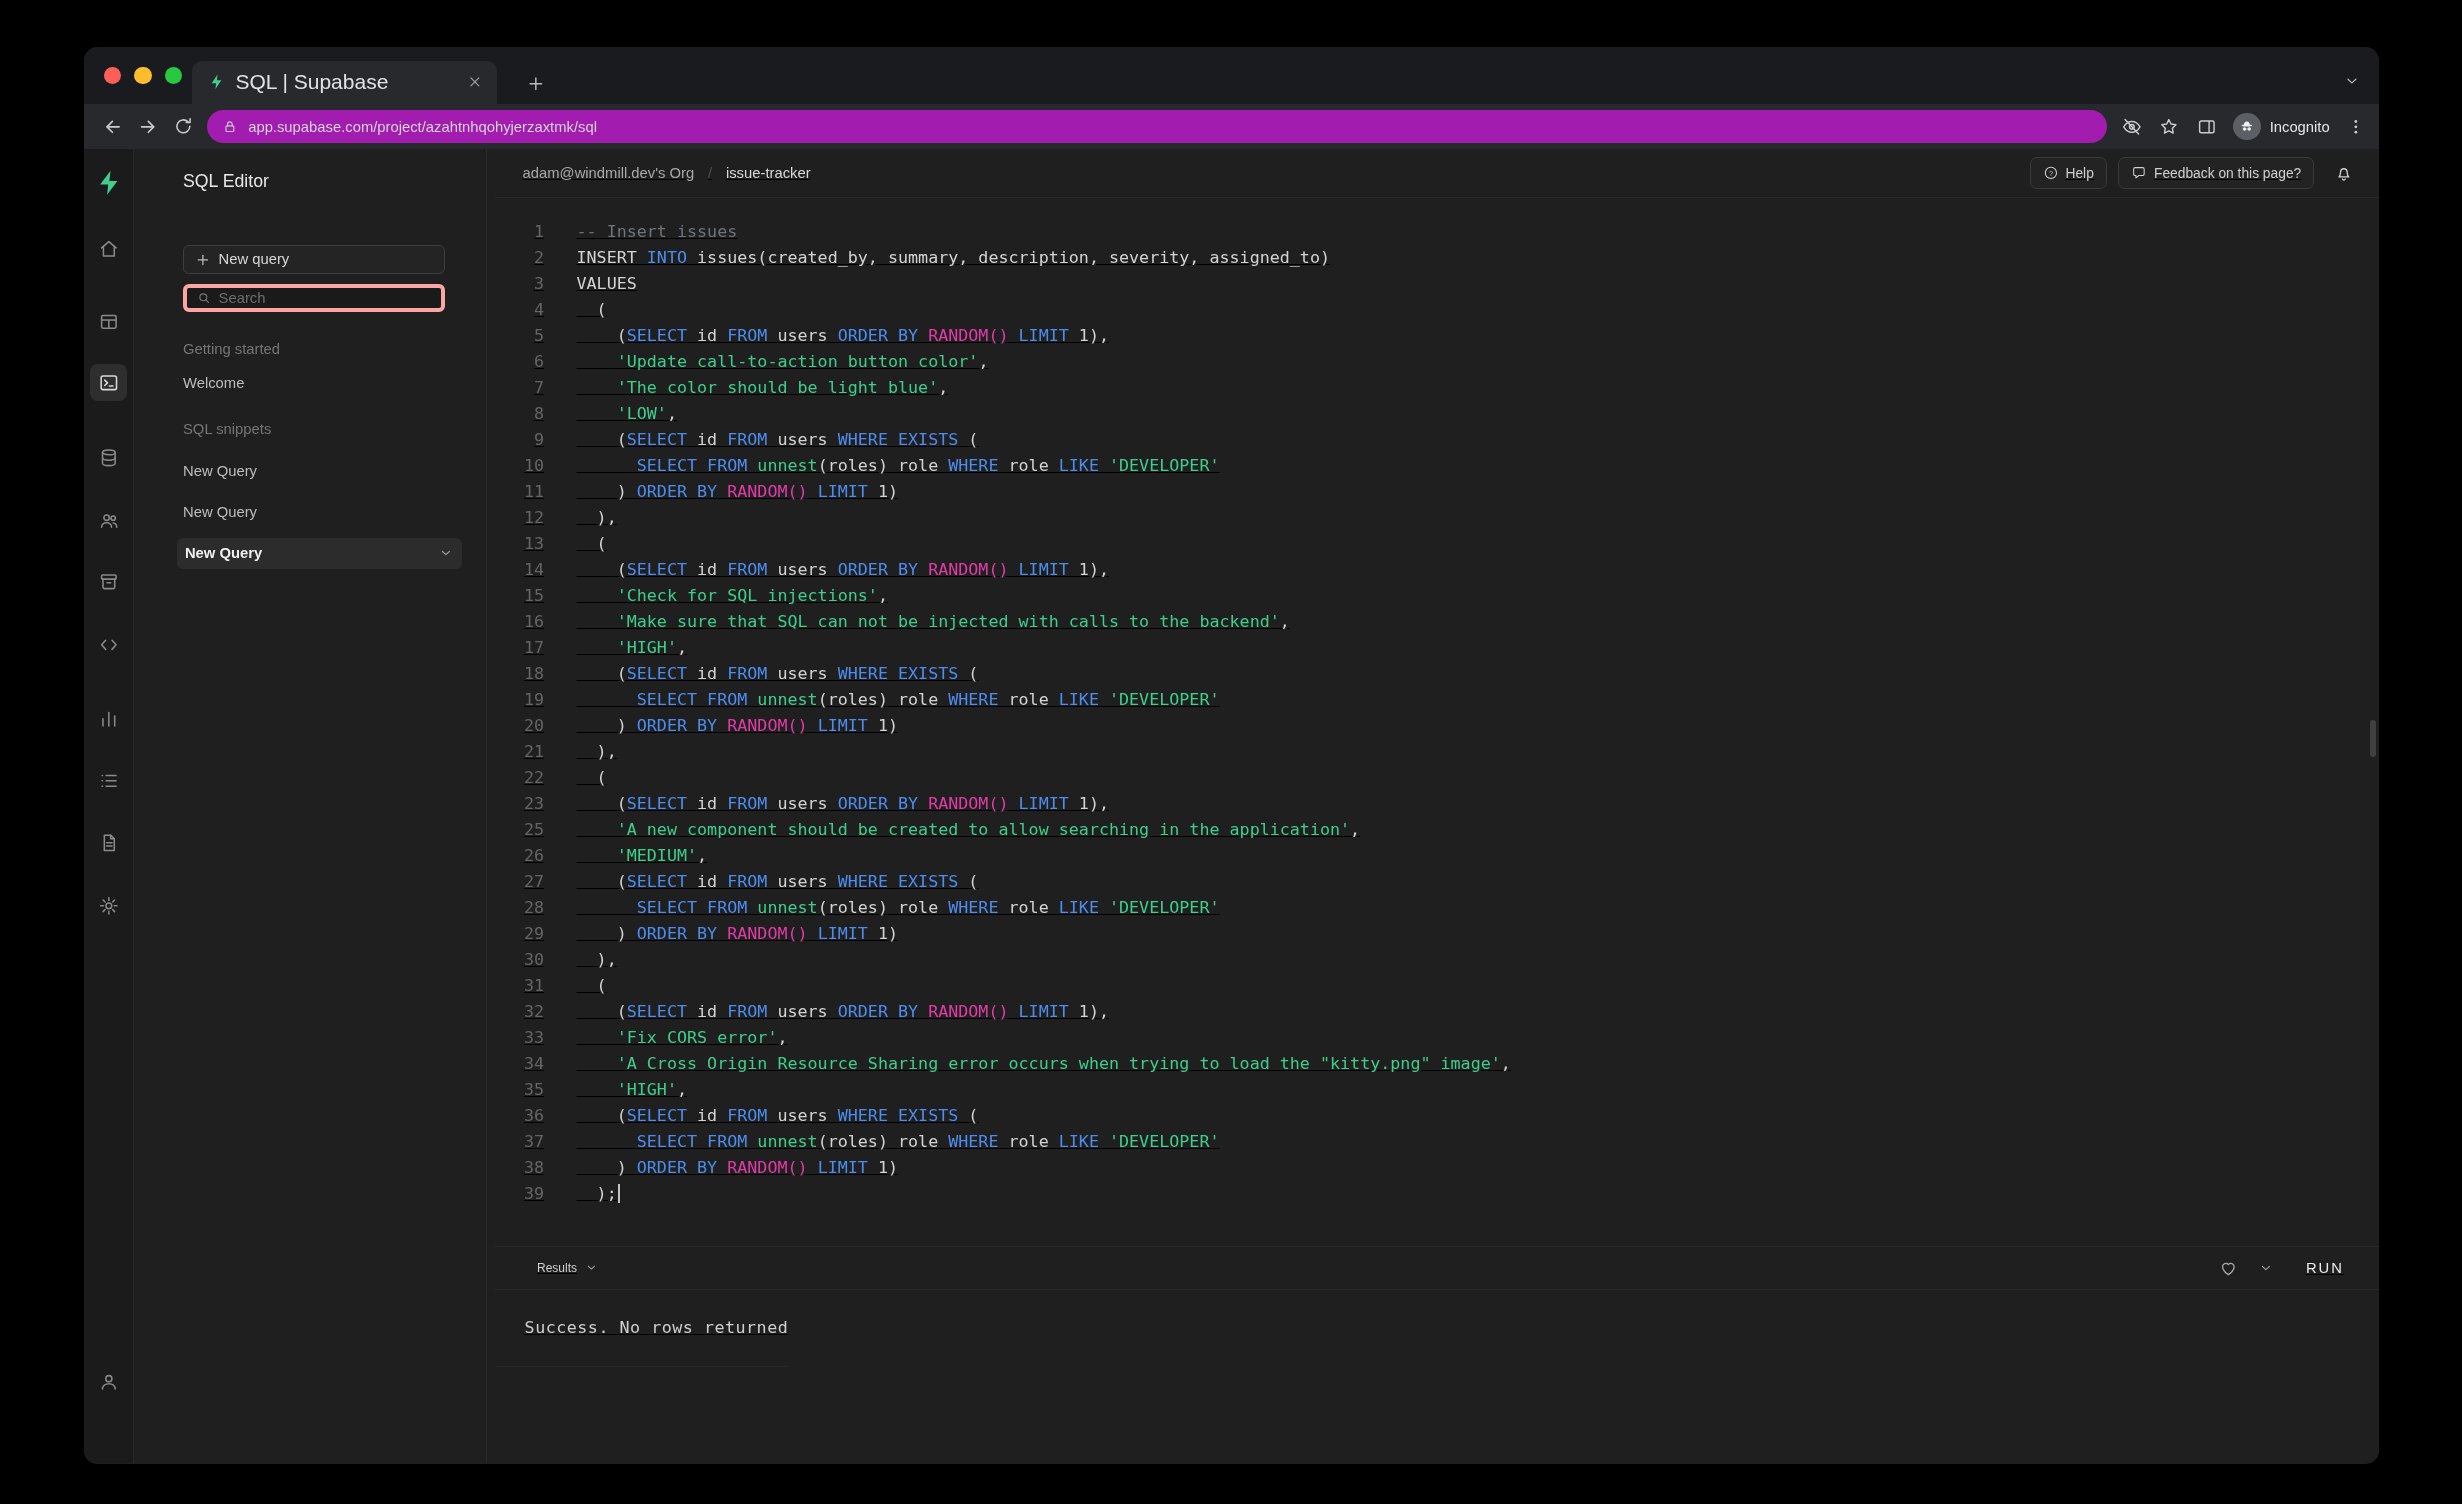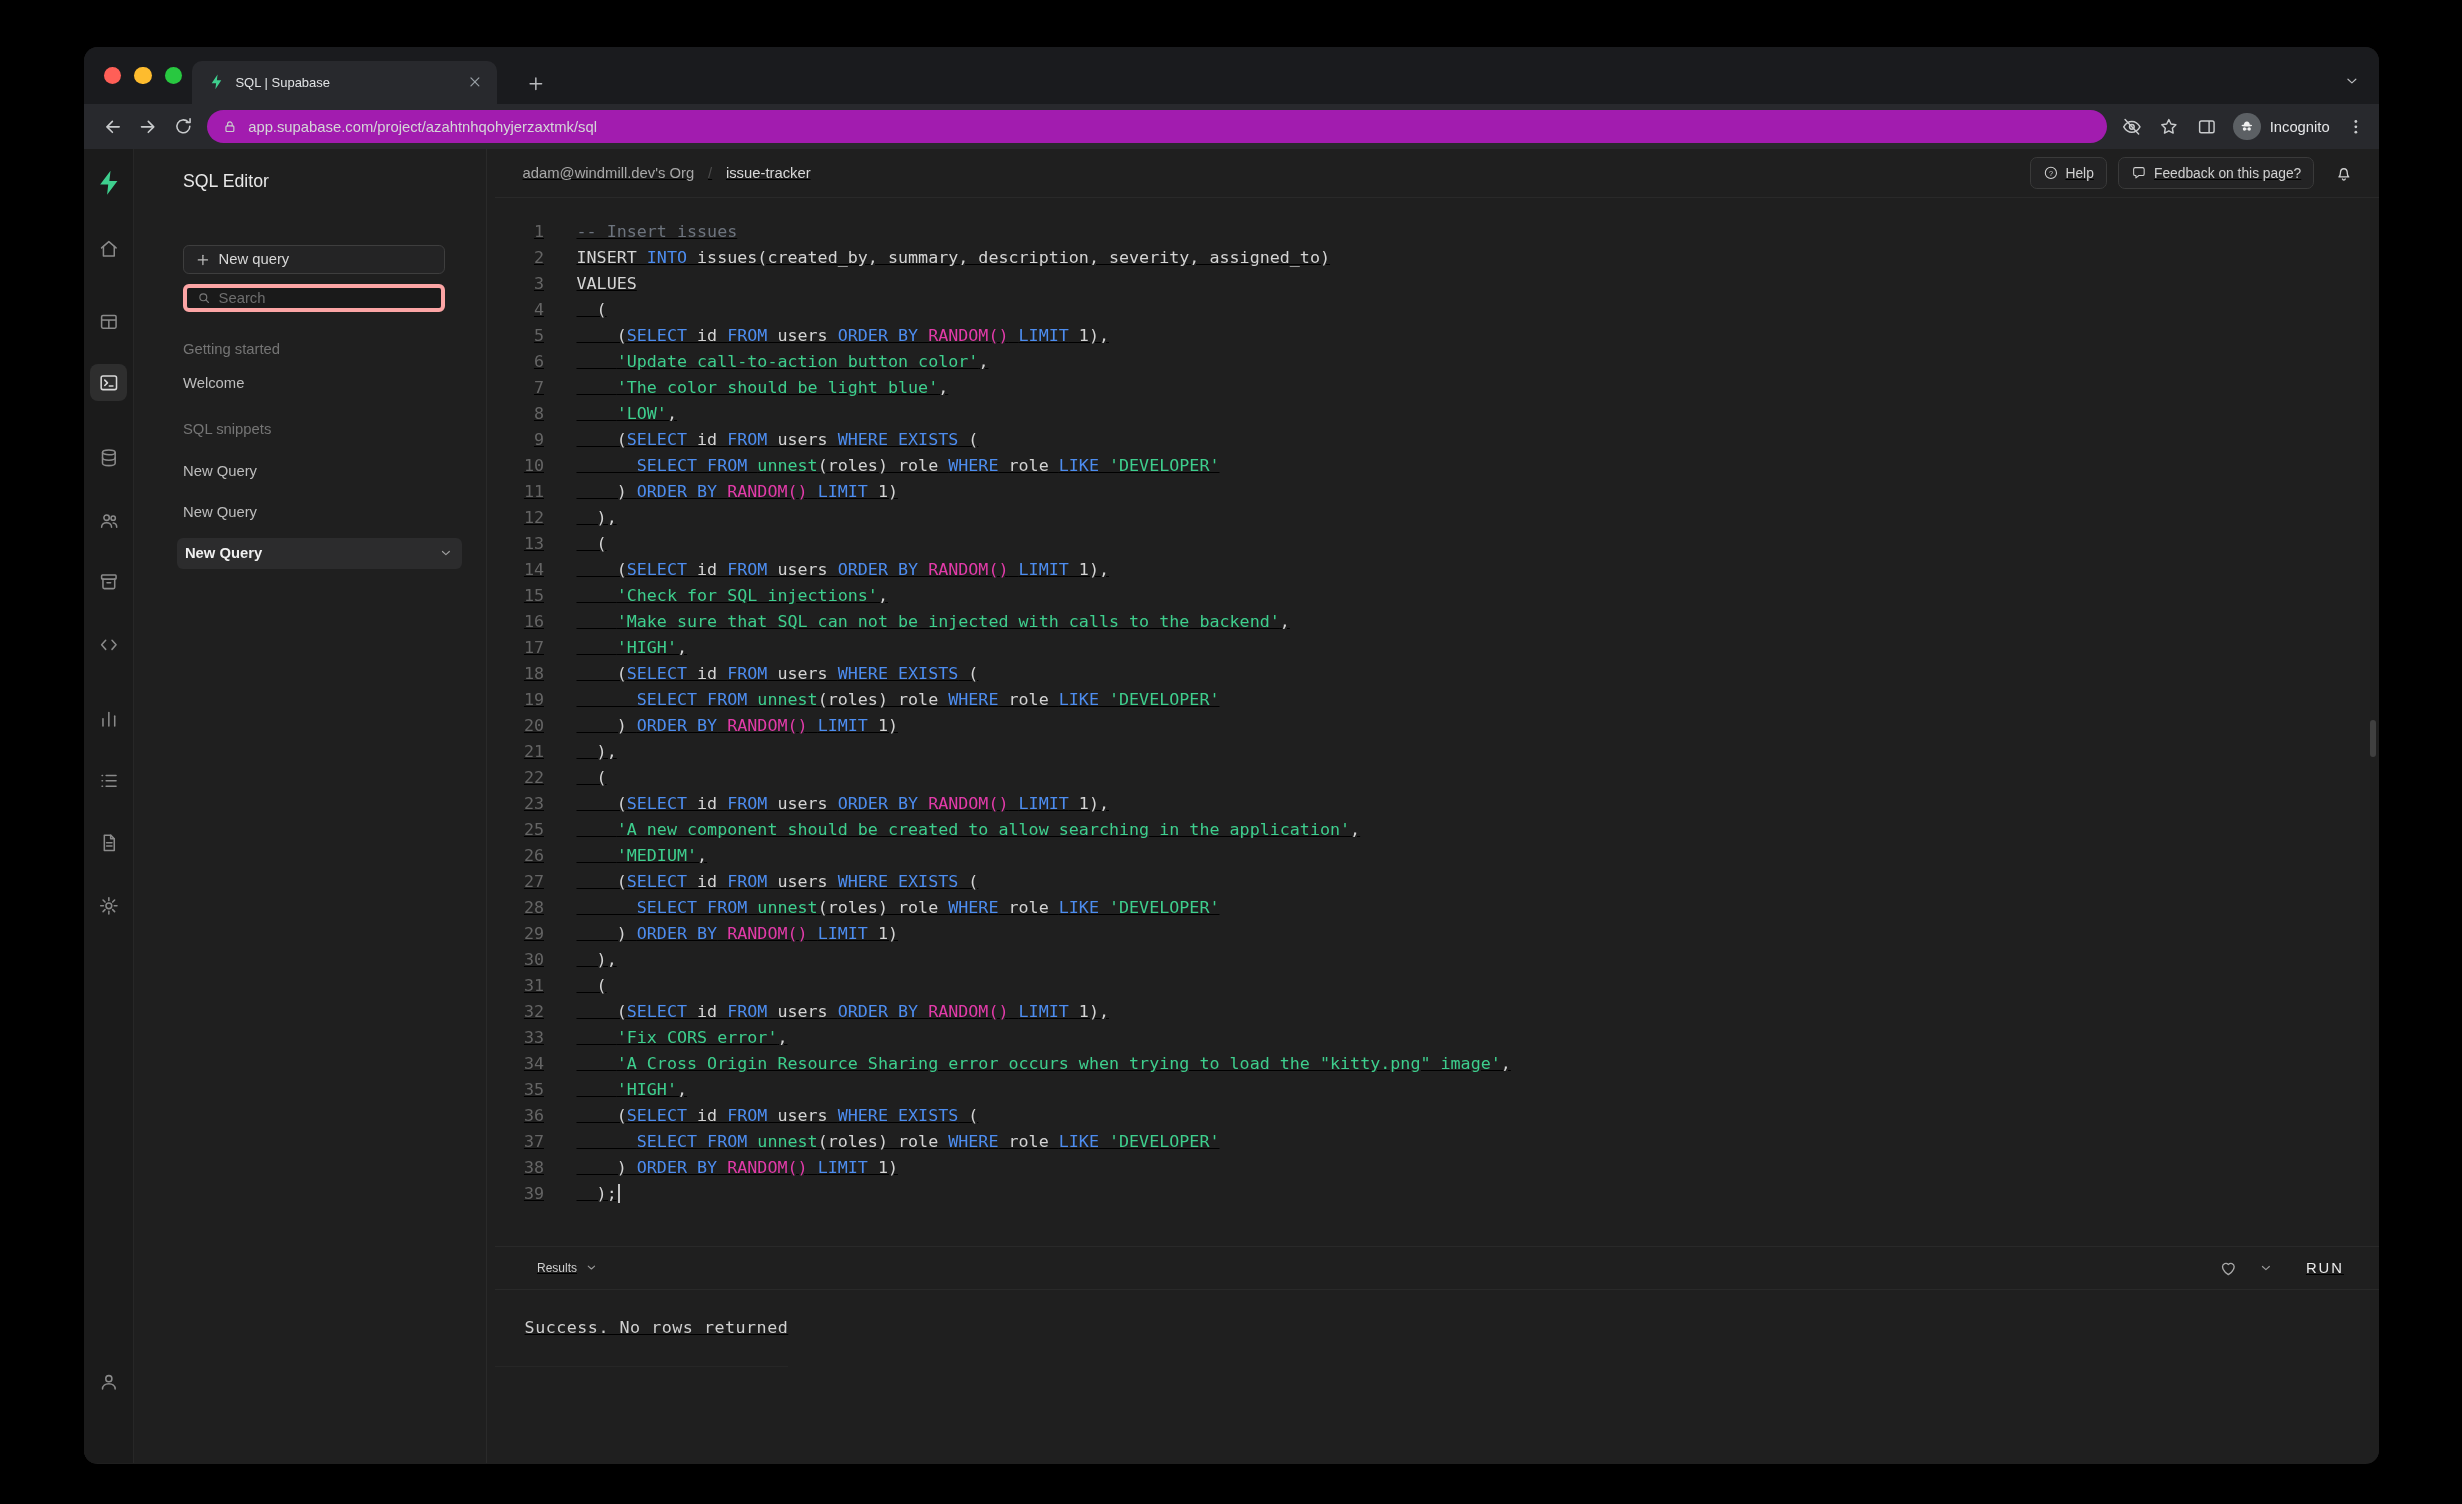--- a/index.html
+++ b/index.html
@@ -11,21 +11,21 @@
             border-radius:13.8px; overflow:hidden; background:#1f1f1f; }
 
   
   .tabstrip { position:relative; height:57px; background:#1a1b1e; }
   .traffic { position:absolute; left:19.7px; top:19.7px; display:flex; gap:12.8px; }
   .tl { width:17.7px; height:17.7px; border-radius:50%; }
   .tl.red { background:#ff5f57; } .tl.yellow { background:#febc2e; } .tl.green { background:#28c840; }
   .tab { position:absolute; left:108px; top:13.8px; width:305px; height:43px;
          background:#28292d; border-radius:9.9px 9.9px 0 0; display:flex; align-items:center;
          padding:0 13.8px 0 15.8px; gap:9.9px; }
-  .tab-title { flex:1; font-size:13px; color:#e0e2e4; white-space:nowrap; overflow:hidden; }
+  .tab-title { flex:1; font-size:21px; color:#e0e2e4; white-space:nowrap; overflow:hidden; }
   .tab-close { color:#9aa0a6; width:15.8px; height:15.8px; }
   .newtab { position:absolute; left:437px; top:21.7px; width:29.6px; height:29.6px; color:#b9bbbe;
             display:flex; align-items:center; justify-content:center; }
   .strip-chevron { position:absolute; right:15.8px; top:21.7px; width:23.6px; height:23.6px; color:#b9bbbe;
                    display:flex; align-items:center; justify-content:center; }
 
   
   .toolbar { height:45px; background:#28292d; display:flex; align-items:center; padding:0 13.8px 0 11.8px; }
   .nav-btn { width:35px; height:35px; display:flex; align-items:center; justify-content:center; color:#c9cbcd; }
   .omnibox { flex:1; height:33px; margin-left:5.9px; background:#a21caf; border-radius:16.7px;

